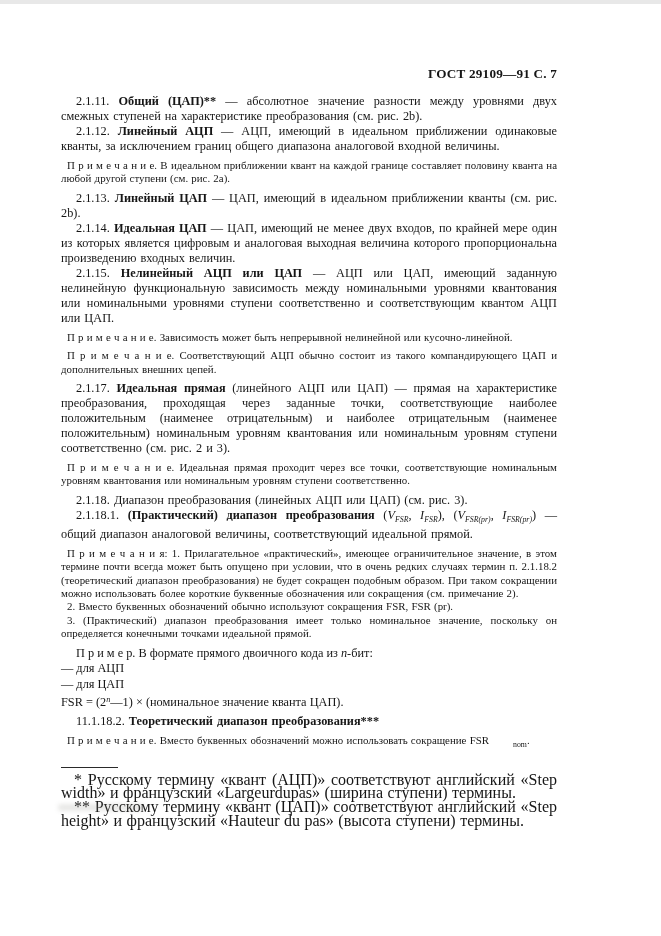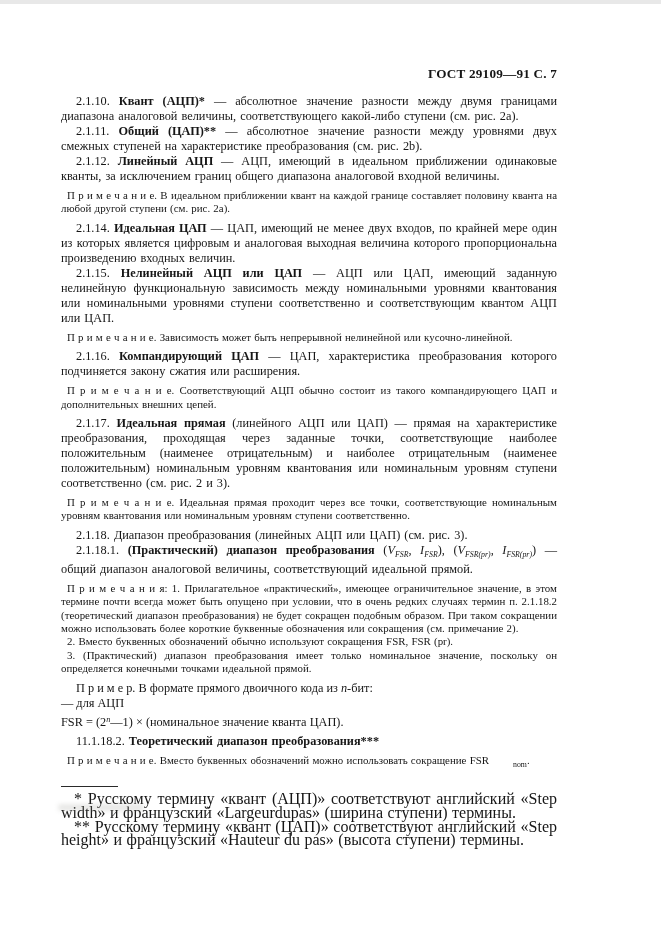--- a/index.html
+++ b/index.html
@@ -58,56 +58,56 @@
 </style>
 </head>
 <body>
 
 <div class="page">
 
   <div class="running-head">ГОСТ 29109—91 С. 7</div>
 
   <div class="content">
 
-    <p class="para"><span>2.1.10.</span> <b class="term">Квант (АЦП)*</b><span> — абсолютное значение разности между двумя границами диапазона аналоговой величины, соответствующего какой-либо ступени (см. рис. 2a).</span></p>
 
     <p class="para"><span>2.1.11.</span> <b class="term">Общий (ЦАП)**</b><span> — абсолютное значение разности между уровнями двух смежных ступеней на характеристике преобразования (см. рис. 2b).</span></p>
 
     <p class="para"><span>2.1.12.</span> <b class="term">Линейный АЦП</b><span> — АЦП, имеющий в идеальном приближении одинаковые кванты, за исключением границ общего диапазона аналоговой входной величины.</span></p>
 
     <p class="note"><span class="note-label">П р и м е ч а н и е.</span><span> В идеальном приближении квант на каждой границе составляет половину кванта на любой другой ступени (см. рис. 2a).</span></p>
 
+    <p class="para"><span>2.1.13.</span> <b class="term">Линейный ЦАП</b><span> — ЦАП, имеющий в идеальном приближении кванты (см. рис. 2b).</span></p>
 
     <p class="para"><span>2.1.14.</span> <b class="term">Идеальная ЦАП</b><span> — ЦАП, имеющий не менее двух входов, по крайней мере один из которых является цифровым и аналоговая выходная величина которого пропорциональна произведению входных величин.</span></p>
 
     <p class="para"><span>2.1.15.</span> <b class="term">Нелинейный АЦП или ЦАП</b><span> — АЦП или ЦАП, имеющий заданную нелинейную функциональную зависимость между номинальными уровнями квантования или номинальными уровнями ступени соответственно и соответствующим квантом АЦП или ЦАП.</span></p>
 
     <p class="note"><span class="note-label">П р и м е ч а н и е.</span><span> Зависимость может быть непрерывной нелинейной или кусочно-линейной.</span></p>
 
-    <p class="para"><span>2.1.16.</span> <b class="term">Компандирующий ЦАП</b><span> — ЦАП, характеристика преобразования которого подчиняется закону сжатия или расширения.</span></p>
 
     <p class="note"><span class="note-label">П р и м е ч а н и е.</span><span> Соответствующий АЦП обычно состоит из такого компандирующего ЦАП и дополнительных внешних цепей.</span></p>
 
     <p class="para"><span>2.1.17.</span> <b class="term">Идеальная прямая</b><span> (линейного АЦП или ЦАП) — прямая на характеристике преобразования, проходящая через заданные точки, соответствующие наиболее положительным (наименее отрицательным) и наиболее отрицательным (наименее положительным) номинальным уровням квантования или номинальным уровням ступени соответственно (см. рис. 2 и 3).</span></p>
 
     <p class="note"><span class="note-label">П р и м е ч а н и е.</span><span> Идеальная прямая проходит через все точки, соответствующие номинальным уровням квантования или номинальным уровням ступени соответственно.</span></p>
 
     <p class="para"><span>2.1.18.</span><span> Диапазон преобразования (линейных АЦП или ЦАП) (см. рис. 3).</span></p>
 
     <p class="para"><span>2.1.18.1.</span> <b class="term">(Практический) диапазон преобразования</b><span> (</span><i class="var">V</i><sub class="sub">FSR</sub><span>, </span><i class="var">I</i><sub class="sub">FSR</sub><span>), (</span><i class="var">V</i><sub class="sub">FSR(pr)</sub><span>, </span><i class="var">I</i><sub class="sub">FSR(pr)</sub><span>) — общий диапазон аналоговой величины, соответствующий идеальной прямой.</span></p>
 
     <div style="margin:5px 0;">
       <p class="note" style="margin:0;"><span class="note-label">П р и м е ч а н и я:</span><span> 1. Прилагательное «практический», имеющее ограничительное значение, в этом термине почти всегда может быть опущено при условии, что в очень редких случаях термин п. 2.1.18.2 (теоретический диапазон преобразования) не будет сокращен подобным образом. При таком сокращении можно использовать более короткие буквенные обозначения или сокращения (см. примечание 2).</span></p>
       <p class="note-item">2. Вместо буквенных обозначений обычно используют сокращения FSR, FSR (pr).</p>
       <p class="note-item">3. (Практический) диапазон преобразования имеет только номинальное значение, поскольку он определяется конечными точками идеальной прямой.</p>
     </div>
 
     <div class="example">
       <p class="first"><span class="note-label">П р и м е р.</span><span>  В формате прямого двоичного кода из </span><i class="var">n</i><span>-бит:</span></p>
       <p>— для АЦП</p>
+      <p>— для ЦАП</p>
       <p><span>FSR = (2</span><sup class="sup">n</sup><span>—1) × (номинальное значение кванта ЦАП).</span></p>
     </div>
 
     <p class="para sec-1182"><span>11.1.18.2.</span> <b class="term">Теоретический диапазон преобразования***</b></p>
 
     <p class="note"><span class="note-label">П р и м е ч а н и е.</span><span> Вместо буквенных обозначений можно использовать сокращение FSR</span><sub class="sub-roman">nom</sub><span>.</span></p>
 
     <div class="footnotes">
       <div class="fn-rule"></div>
       <p>*  Русскому термину «квант (АЦП)» соответствуют английский «Step width» и французский «Largeurdupas» (ширина ступени) термины.</p>

